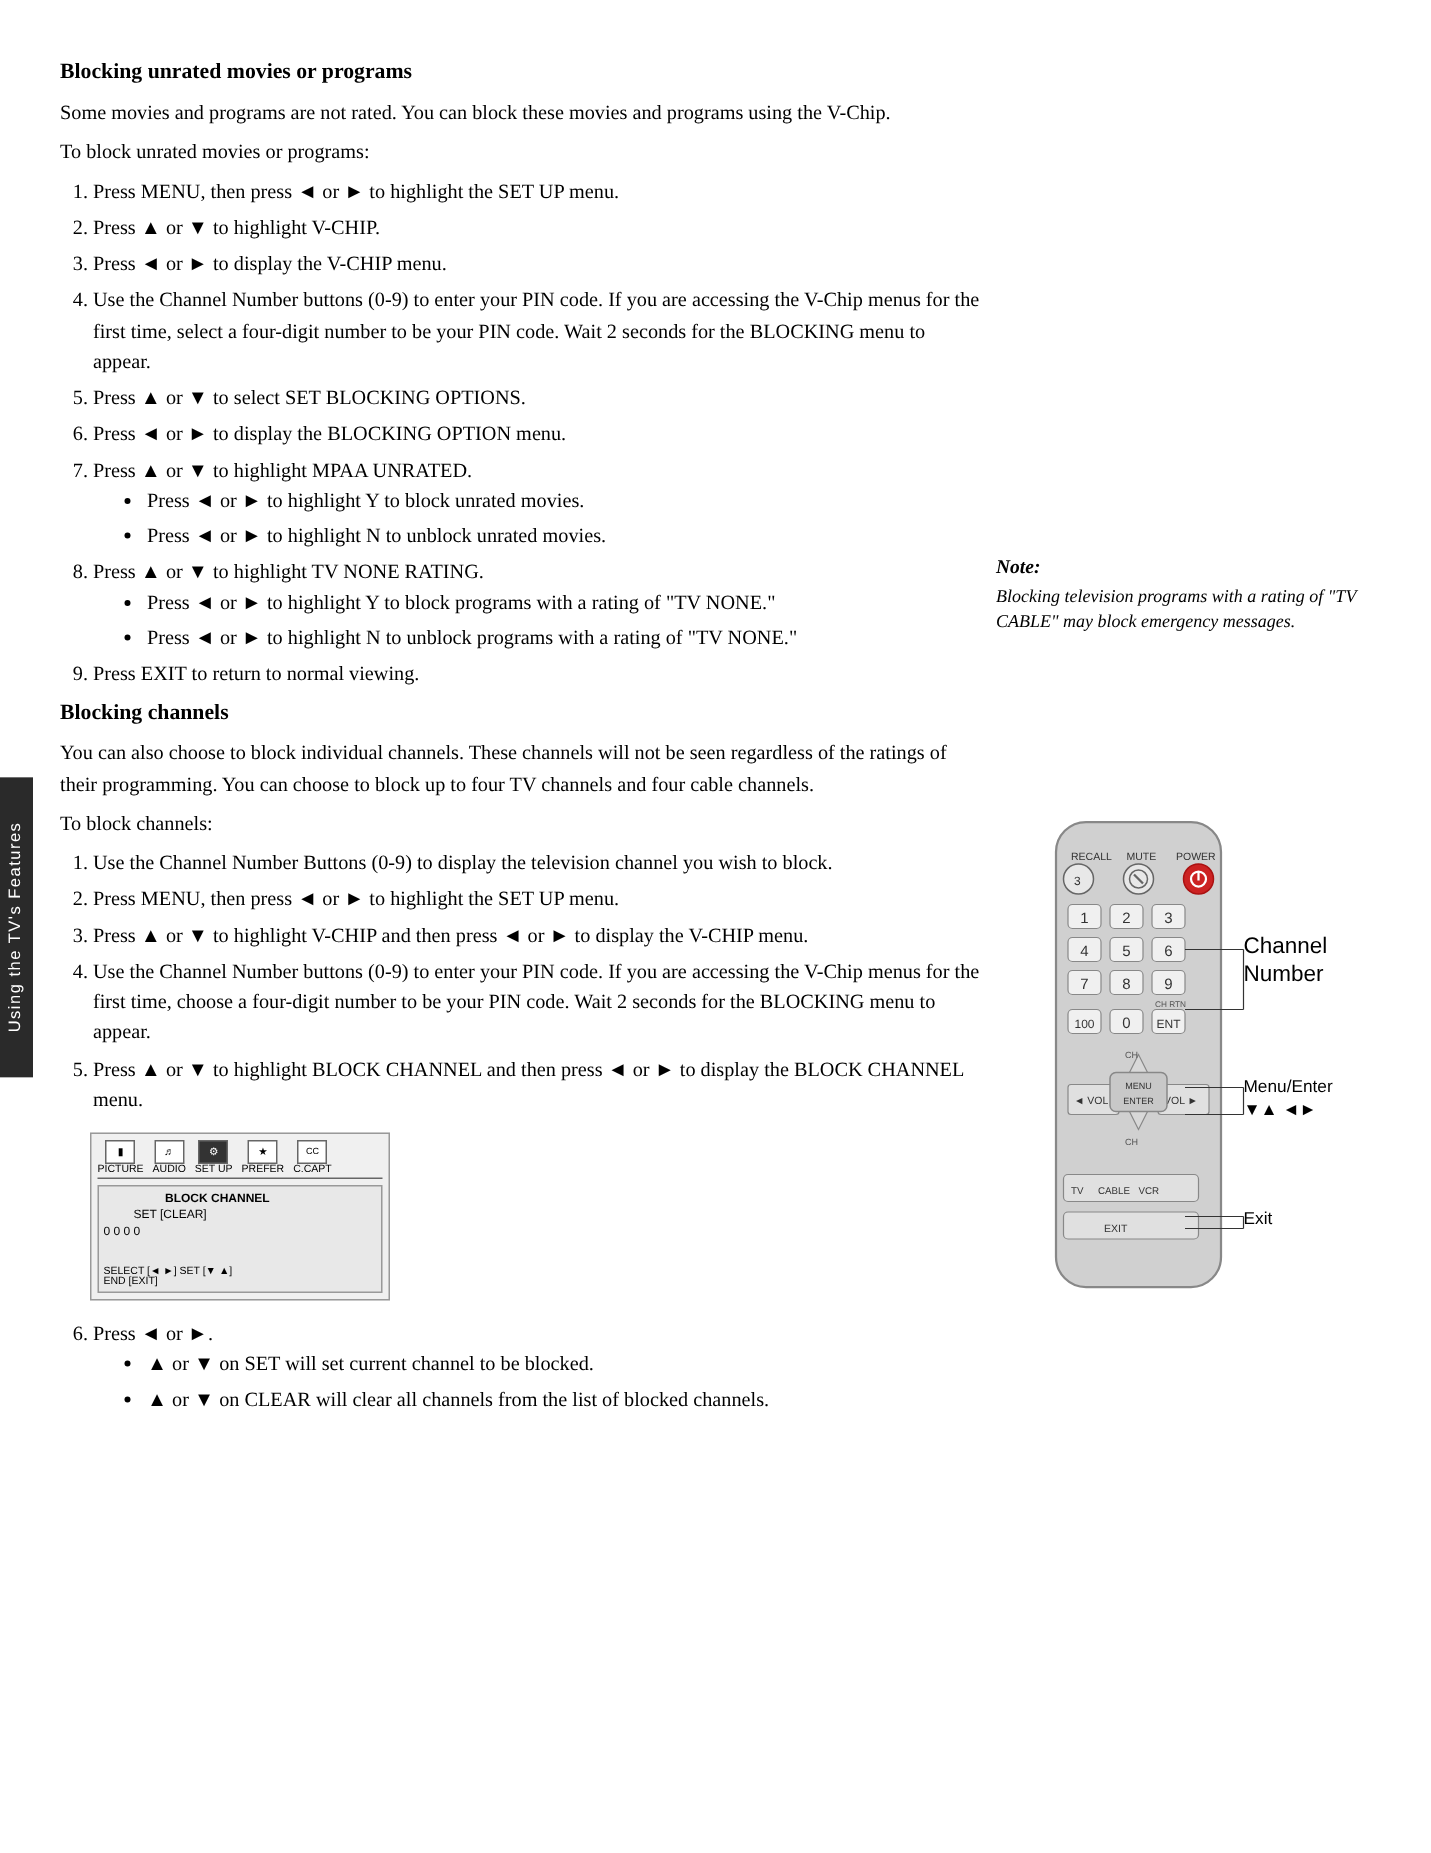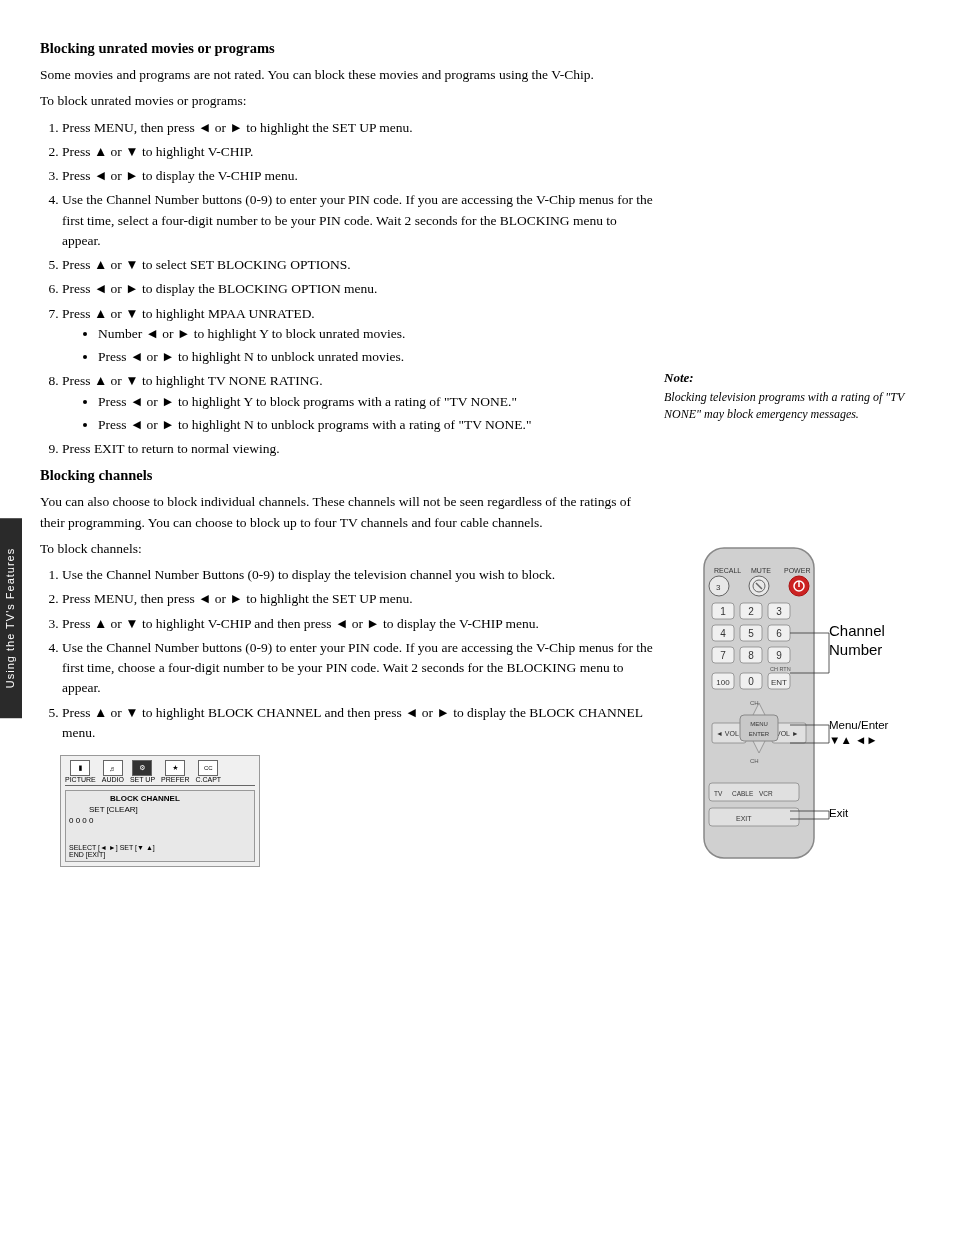--- a/index.html
+++ b/index.html
@@ -211,21 +211,21 @@
       <ol>
         <li><span>Press MENU, then press ◄ or ► to highlight the SET UP menu.</span></li>
         <li><span>Press ▲ or ▼ to highlight V-CHIP.</span></li>
         <li><span>Press ◄ or ► to display the V-CHIP menu.</span></li>
         <li><span>Use the Channel Number buttons (0-9) to enter your PIN code. If you are accessing the V-Chip menus for the first time, select a four-digit number to be your PIN code. Wait 2 seconds for the BLOCKING menu to appear.</span></li>
         <li><span>Press ▲ or ▼ to select SET BLOCKING OPTIONS.</span></li>
         <li><span>Press ◄ or ► to display the BLOCKING OPTION menu.</span></li>
         <li>
           <span>Press ▲ or ▼ to highlight MPAA UNRATED.</span>
           <ul class="bullet">
-            <li><span>Number ◄ or ► to highlight Y to block unrated movies.</span></li>
+            <li><span>Press ◄ or ► to highlight Y to block unrated movies.</span></li>
             <li><span>Press ◄ or ► to highlight N to unblock unrated movies.</span></li>
           </ul>
         </li>
         <li>
           <span>Press ▲ or ▼ to highlight TV NONE RATING.</span>
           <ul class="bullet">
             <li><span>Press ◄ or ► to highlight Y to block programs with a rating of "TV NONE."</span></li>
             <li><span>Press ◄ or ► to highlight N to unblock programs with a rating of "TV NONE."</span></li>
           </ul>
         </li>
@@ -277,28 +277,37 @@
           </div>
           <div class="select-set-row">
             <span>SELECT [◄ ►]  SET [▼ ▲]</span>
           </div>
           <div class="select-set-row">
             <span>END [EXIT]</span>
           </div>
         </div>
       </div>
 
+      <ol start="6">
+        <li>
+          Press ◄ or ►.
+          <ul class="bullet">
+            <li><span>▲ or ▼ on SET will set current channel to be blocked.</span></li>
+            <li><span>▲ or ▼ on CLEAR will clear all channels from the list of blocked channels.</span></li>
+          </ul>
+        </li>
+      </ol>
 
     </div>
 
     <div class="right-column">
 
       <div class="note-box" style="margin-top: 330px;">
         <div class="note-title">Note:</div>
-        <div class="note-text">Blocking television programs with a rating of "TV NONE" may block emergency messages.</div>
+        <div class="note-text">Blocking television programs with a rating of "TV CABLE" may block emergency messages.</div>
       </div>
 
       <div style="position: relative; margin-top: 120px;">
         <svg width="180" height="340" viewBox="0 0 180 340" style="display: block; margin-left: 10px;">
 
           <rect x="30" y="5" width="110" height="310" rx="20" ry="20" fill="#d0d0d0" stroke="#888" stroke-width="1.5"></rect>
 
           <text x="40" y="30" font-size="7" font-family="Arial" fill="#333">RECALL</text>
           <text x="77" y="30" font-size="7" font-family="Arial" fill="#333">MUTE</text>
           <text x="110" y="30" font-size="7" font-family="Arial" fill="#333">POWER</text>

